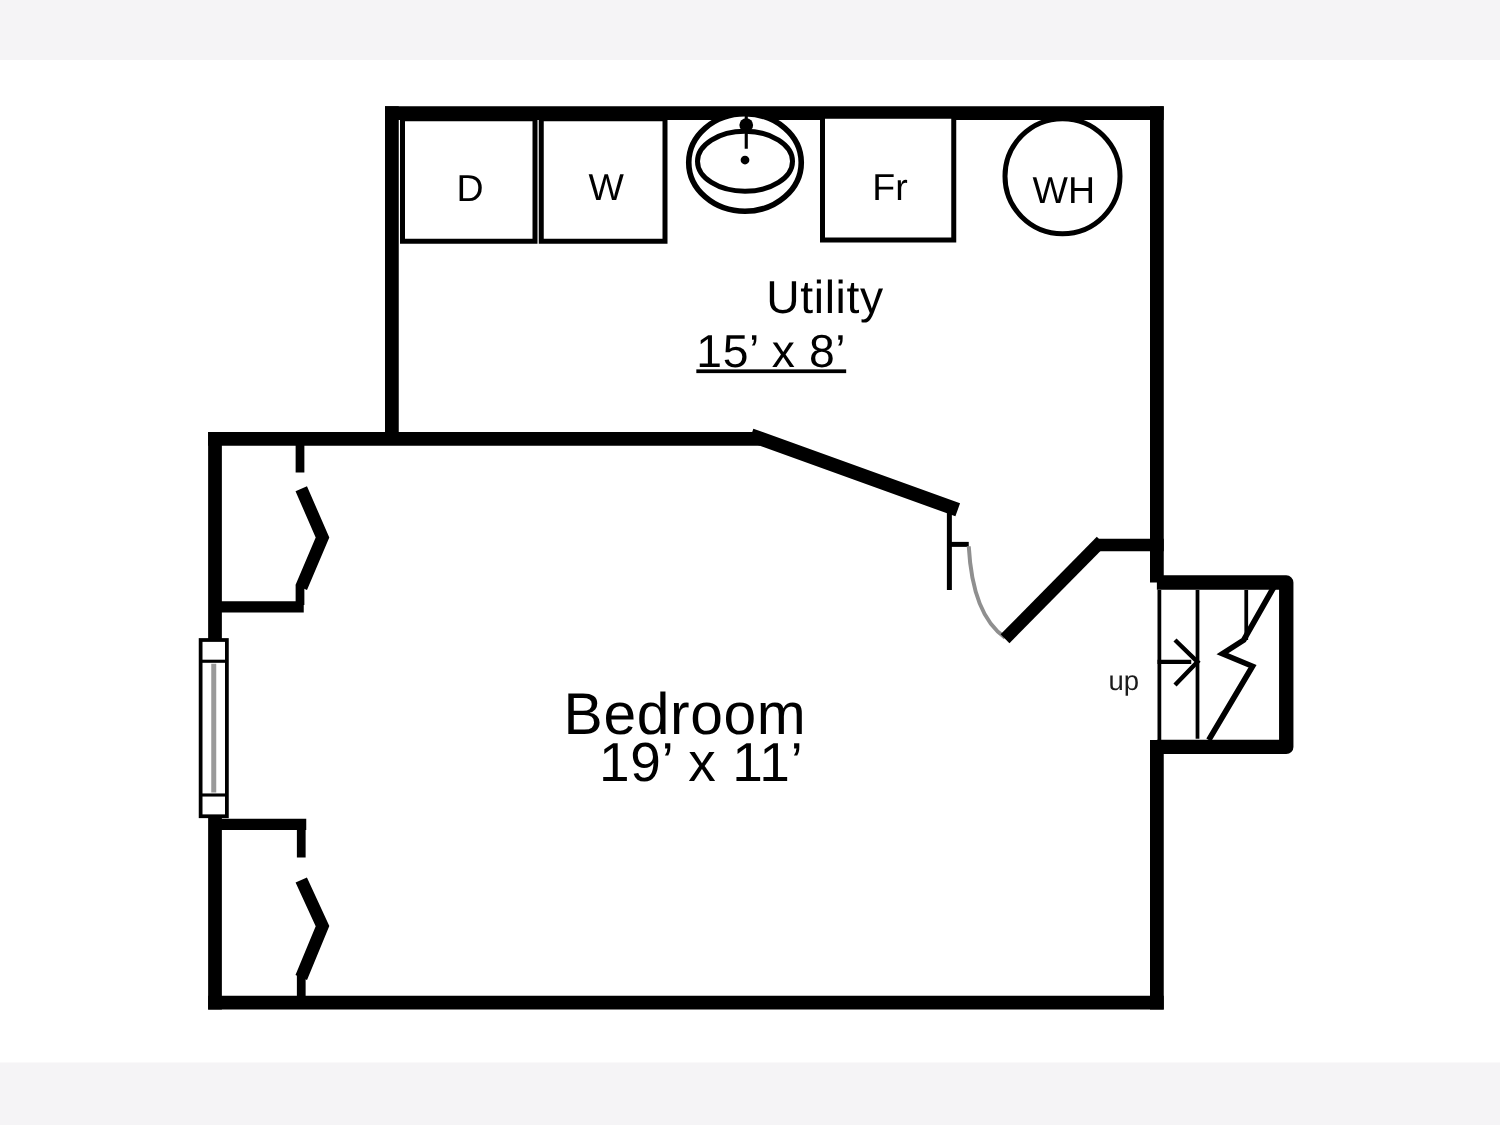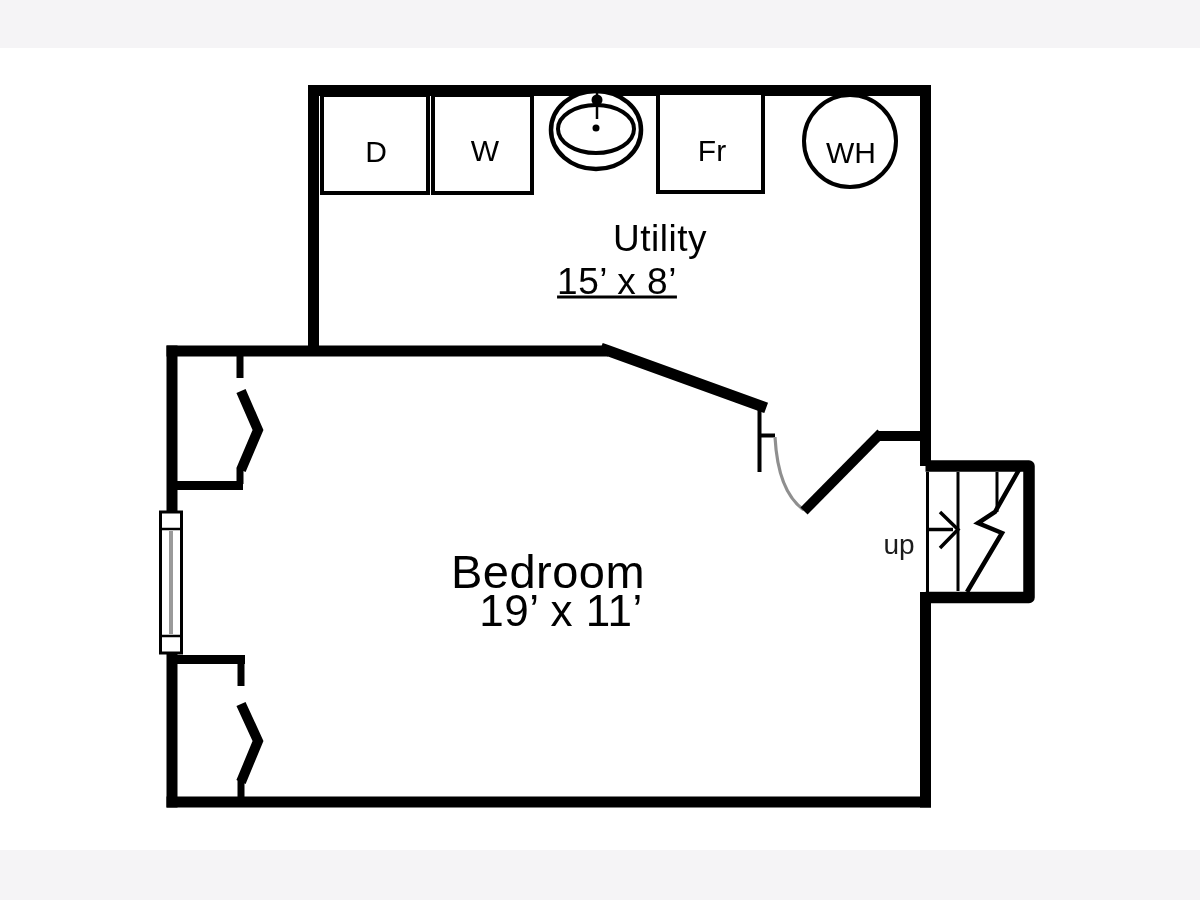--- a/index.html
+++ b/index.html
@@ -12,21 +12,21 @@
   .band-bottom{top:850px;height:50px;}
   svg.plan{position:absolute;left:0;top:0;width:1200px;height:900px;}
   .lbl{
     position:absolute;transform:translate(-50%,-50%);
     color:#000;white-space:pre;line-height:1;letter-spacing:0.5px;
   }
   .lbl-room{font-size:37px;}
   .lbl-bedroom{font-size:47px;}
   .lbl-bedroom-dims{font-size:44px;}
   .lbl-appliance{font-size:30px;letter-spacing:0;}
-  .lbl-up{font-size:28px;color:#1c1c1c;letter-spacing:0;}
+  .lbl-up{font-size:22px;color:#1c1c1c;letter-spacing:0;}
 </style>
 </head>
 <body>
 
 <div class="canvas">
 
   <div class="band band-top"></div>
   <div class="band band-bottom"></div>
 
   <svg class="plan" viewBox="0 0 1200 900">

